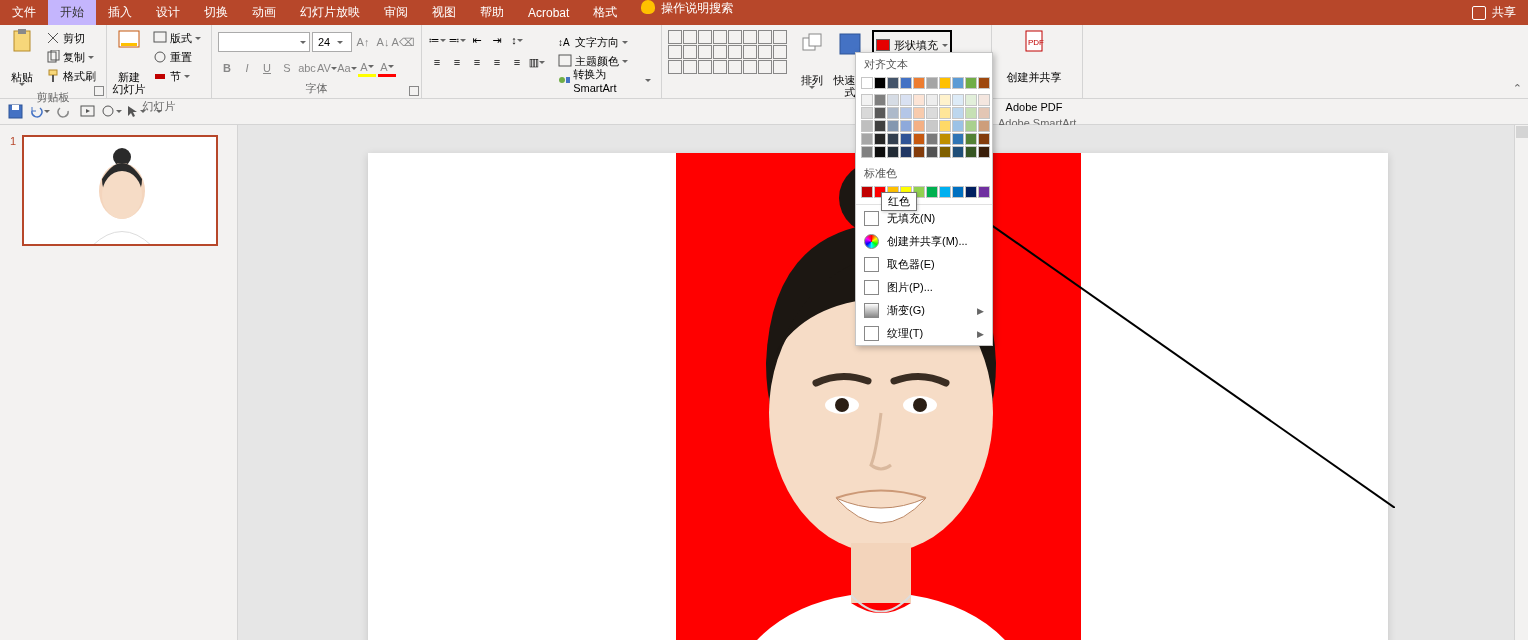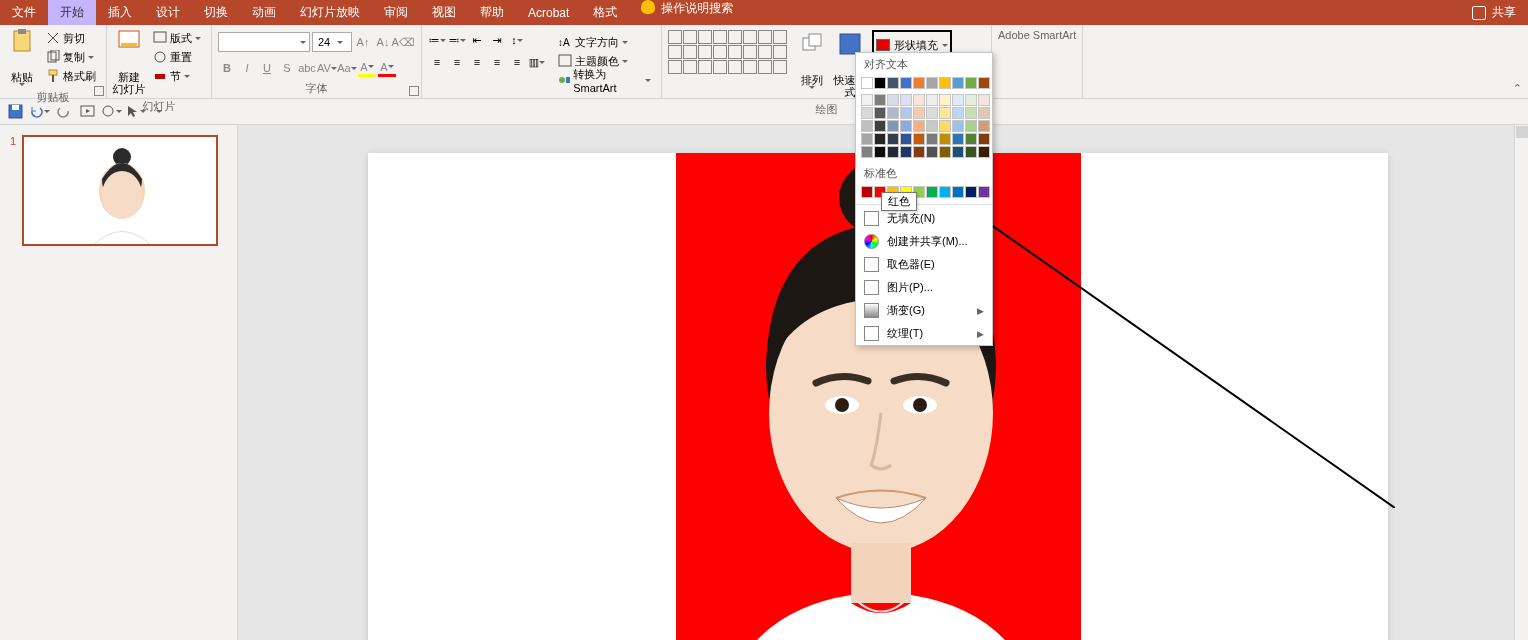--- a/index.html
+++ b/index.html
@@ -324,24 +324,33 @@
         </div>
         <div class="side-btn" style="margin-top:4px">
             <svg class="mini">
               <circle cx="6" cy="6" r="4" fill="none" stroke="#555"></circle>
               <line x1="9" y1="9" x2="13" y2="13" stroke="#555"></line>
             </svg>
             <span>查找</span>
           </div>
       </div>
     </div>
-    <div class="group-label"><span>绘图</span><span class="launcher"></span></div>
   </div>
 
   <div class="group">
+    <div class="group-content">
+      <div class="big-btn" style="width:72px">
+        <svg class="icon">
+            <rect x="4" y="2" width="16" height="20" fill="#fff" stroke="#c00000"></rect>
+            <text x="6" y="16" font-size="8" fill="#c00000">PDF</text>
+          </svg>
+        <span class="lbl">创建并共享</span>
+        <span class="lbl">Adobe PDF</span>
+      </div>
+    </div>
     <div class="group-label">Adobe SmartArt</div>
   </div>
 
   <span class="collapse-caret">⌃</span>
 </div>
 
 <div class="qat">
   <span class="qat-btn">
       <svg width="15" height="15">
         <rect x="1" y="1" width="13" height="13" fill="#4472c4" stroke="#2f5597"></rect>

